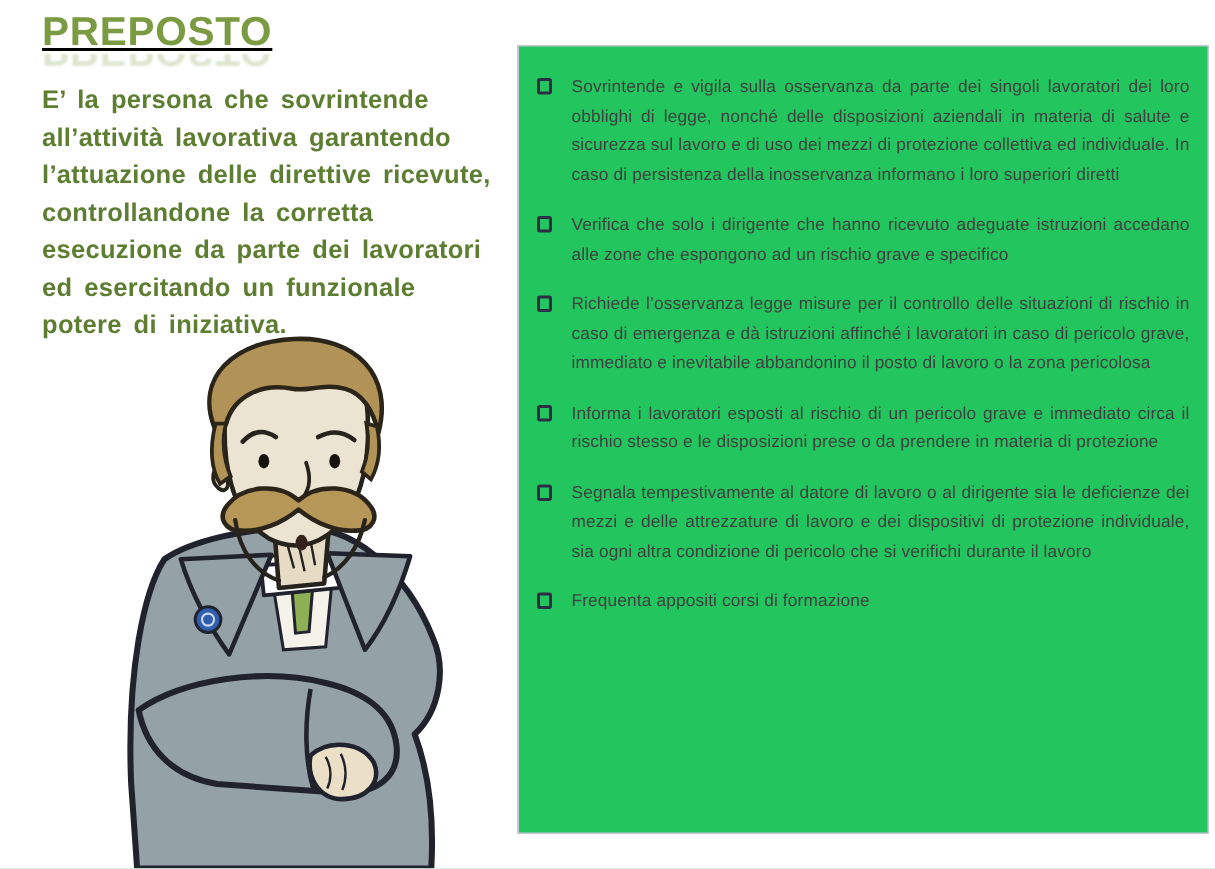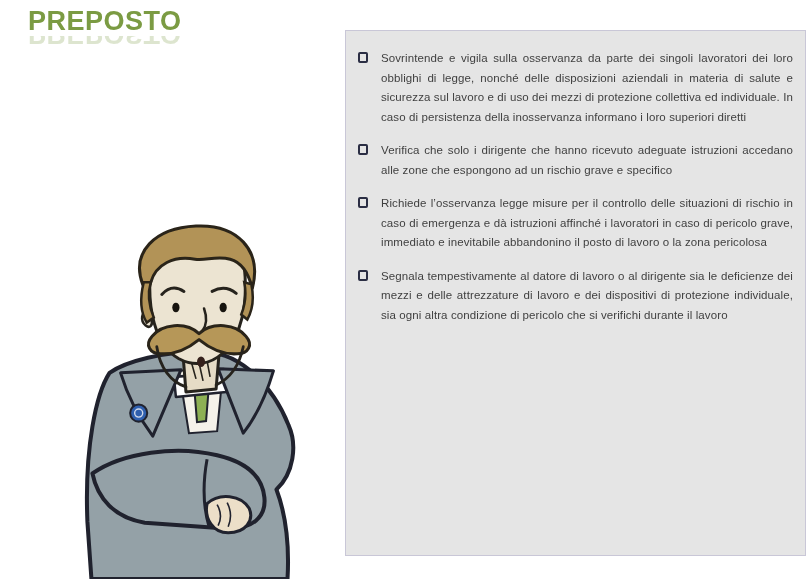--- a/index.html
+++ b/index.html
@@ -10,20 +10,21 @@
     height: 579px;
     background: #ffffff;
     overflow: hidden;
     font-family: "Liberation Sans", sans-serif;
   }
   .title-wrap {
     position: absolute;
     left: 28px;
     top: 6px;
     width: 300px;
+    text-decoration: underline;
   }
   .title {
     font-size: 27px;
     font-weight: bold;
     letter-spacing: 0.5px;
     color: #7b9b43;
     line-height: 30px;
   }
   .title-reflect {
     transform: scaleY(-1);
@@ -56,21 +57,21 @@
     top: 220px;
     width: 286px;
     height: 359px;
   }
   .panel {
     position: absolute;
     left: 345px;
     top: 30px;
     width: 461px;
     height: 526px;
-    background: #e5e5e5;
+    background: #22c55e;
     border: 1px solid #c9c7d7;
     padding: 18px 12px 0 11px;
   }
   .duties { list-style: none; }
   .duty {
     display: flex;
     align-items: flex-start;
     margin-bottom: 14px;
   }
   .checkbox {
@@ -95,20 +96,21 @@
 </head>
 <body>
 
 <div class="slide">
 
   <div class="title-wrap">
     <div class="title">PREPOSTO</div>
     <div class="title-reflect" aria-hidden="true">PREPOSTO</div>
   </div>
 
+  <div class="intro">E’ la persona che sovrintende all’attività lavorativa garantendo l’attuazione delle direttive ricevute, controllandone la corretta esecuzione da parte dei lavoratori ed esercitando un funzionale potere di iniziativa.</div>
 
   <svg class="figure" viewBox="0 0 280 357" xmlns="http://www.w3.org/2000/svg">
 
     <path d="M55,152 C42,172 30,225 33,300 L37,357 L232,357 C234,322 230,292 221,268
              C238,252 242,224 233,204 C226,186 214,166 194,149
              C178,136 163,131 144,131 C110,131 72,140 55,152 Z" fill="#94a1a7" stroke="#20222e" stroke-width="4" stroke-linejoin="round"></path>
 
     <path d="M124,150 L168,148 L162,210 L134,212 Z" fill="#f5f2ea" stroke="#20222e" stroke-width="2"></path>
 
     <path d="M139,164 L154,163 L151,200 L142,201 Z" fill="#8db054" stroke="#20222e" stroke-width="2"></path>
@@ -175,18 +177,26 @@
       <li class="duty">
         <span class="checkbox"></span>
         <span class="duty-text">Verifica che solo i dirigente che hanno ricevuto adeguate istruzioni accedano alle zone che espongono ad un rischio grave e specifico</span>
       </li>
       <li class="duty">
         <span class="checkbox"></span>
         <span class="duty-text">Richiede l’osservanza legge misure per il controllo delle situazioni di rischio in caso di emergenza e dà istruzioni affinché i lavoratori in caso di pericolo grave, immediato e inevitabile abbandonino il posto di lavoro o la zona pericolosa</span>
       </li>
       <li class="duty">
         <span class="checkbox"></span>
+        <span class="duty-text">Informa i lavoratori esposti al rischio di un pericolo grave e immediato circa il rischio stesso e le disposizioni prese o da prendere in materia di protezione</span>
+      </li>
+      <li class="duty">
+        <span class="checkbox"></span>
         <span class="duty-text">Segnala tempestivamente al datore di lavoro o al dirigente sia le deficienze dei mezzi e delle attrezzature di lavoro e dei dispositivi di protezione individuale, sia ogni altra condizione di pericolo che si verifichi durante il lavoro</span>
+      </li>
+      <li class="duty">
+        <span class="checkbox"></span>
+        <span class="duty-text">Frequenta appositi corsi di formazione</span>
       </li>
     </ul>
   </div>
 
 </div>
 
 </body></html>

